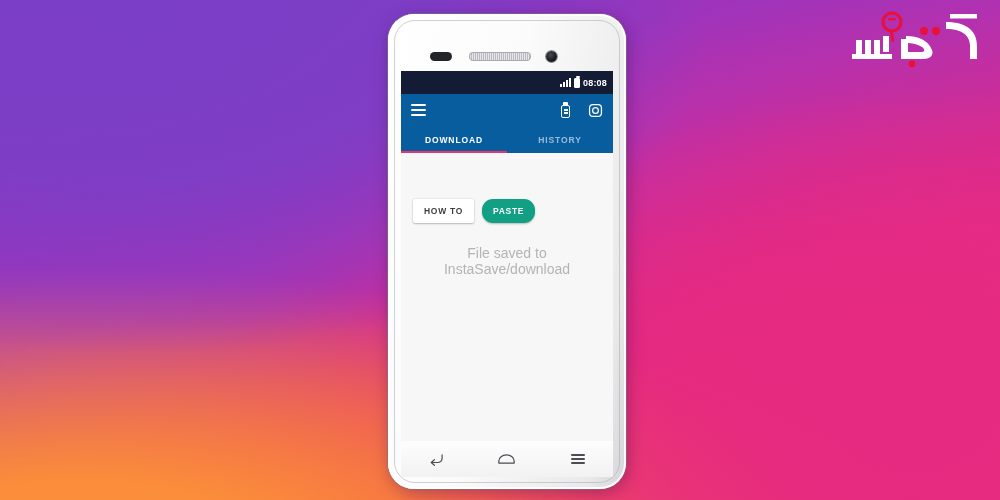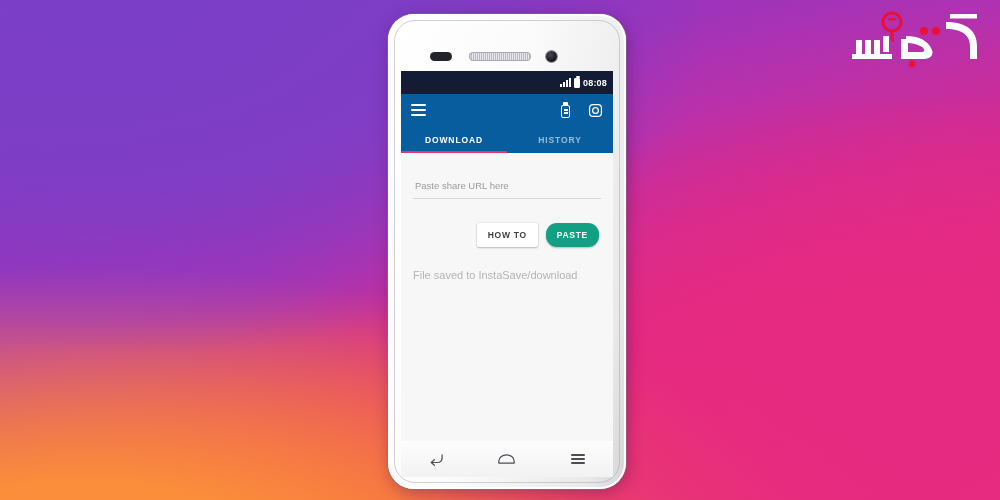--- a/index.html
+++ b/index.html
@@ -159,42 +159,43 @@
     width: 100%;
     border: none; outline: none; background: transparent;
     border-bottom: 1px solid #d6d6d6;
     font-family: "Liberation Sans", sans-serif;
     font-size: 9.5px; color: #3b3b3b;
     padding: 0 2px 7px 2px;
   }
   #url-field::placeholder { color: #9b9b9b; }
 
   #btn-row {
-    display: flex; justify-content: flex-end; gap: 8px;
+    display: flex; justify-content: flex-start; gap: 8px;
     margin-top: 24px; padding-right: 2px;
   }
   .btn {
     border: none; cursor: pointer;
     font-family: "Liberation Sans", sans-serif;
     font-size: 8.5px; font-weight: 700; letter-spacing: .7px;
     padding: 7px 11px; border-radius: 2px;
   }
   #howto-btn {
     background: #ffffff; color: #3f3f3f;
     box-shadow: 0 1px 2px rgba(0,0,0,.22), 0 0 0 1px rgba(0,0,0,.04);
   }
   #paste-btn {
     background: #12a085; color: #ffffff;
     box-shadow: 0 1px 2px rgba(0,0,0,.25);
     border-radius: 11px;
   }
 
   #saved-note {
     margin-top: 22px;
-    font-size: 11px; color: #b4b4b4;
+    text-align: center;
+    font-size: 14px; color: #b4b4b4;
   }
 
   
   #navbar {
     position: absolute; left: 13px; top: 427px;
     width: 212px; height: 36px;
     display: flex; align-items: center; justify-content: space-around;
     background: linear-gradient(180deg,#fdfdfd,#f2f2f3);
   }
   .nav-btn { cursor: pointer; display:flex; align-items:center; justify-content:center; width:40px; height:22px; }
@@ -279,21 +280,20 @@
       </div>
     </div>
 
     <div id="tabs">
       <div class="tab active">DOWNLOAD</div>
       <div class="tab inactive">HISTORY</div>
       <div id="tab-indicator"></div>
     </div>
 
     <div id="content">
-      <input id="url-field" type="text" placeholder="Paste share URL here" style="">
 
       <div id="btn-row">
         <button class="btn" id="howto-btn">HOW TO</button>
         <button class="btn" id="paste-btn">PASTE</button>
       </div>
 
       <div id="saved-note">File saved to InstaSave/download</div>
     </div>
   </div>
 

